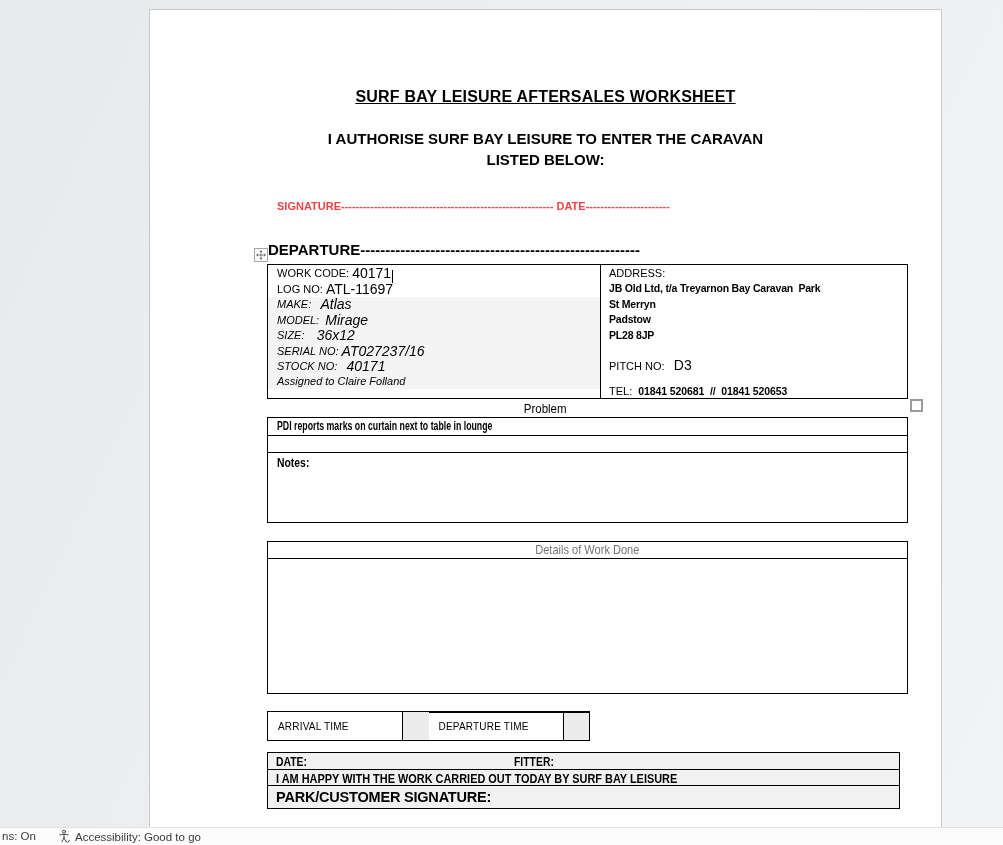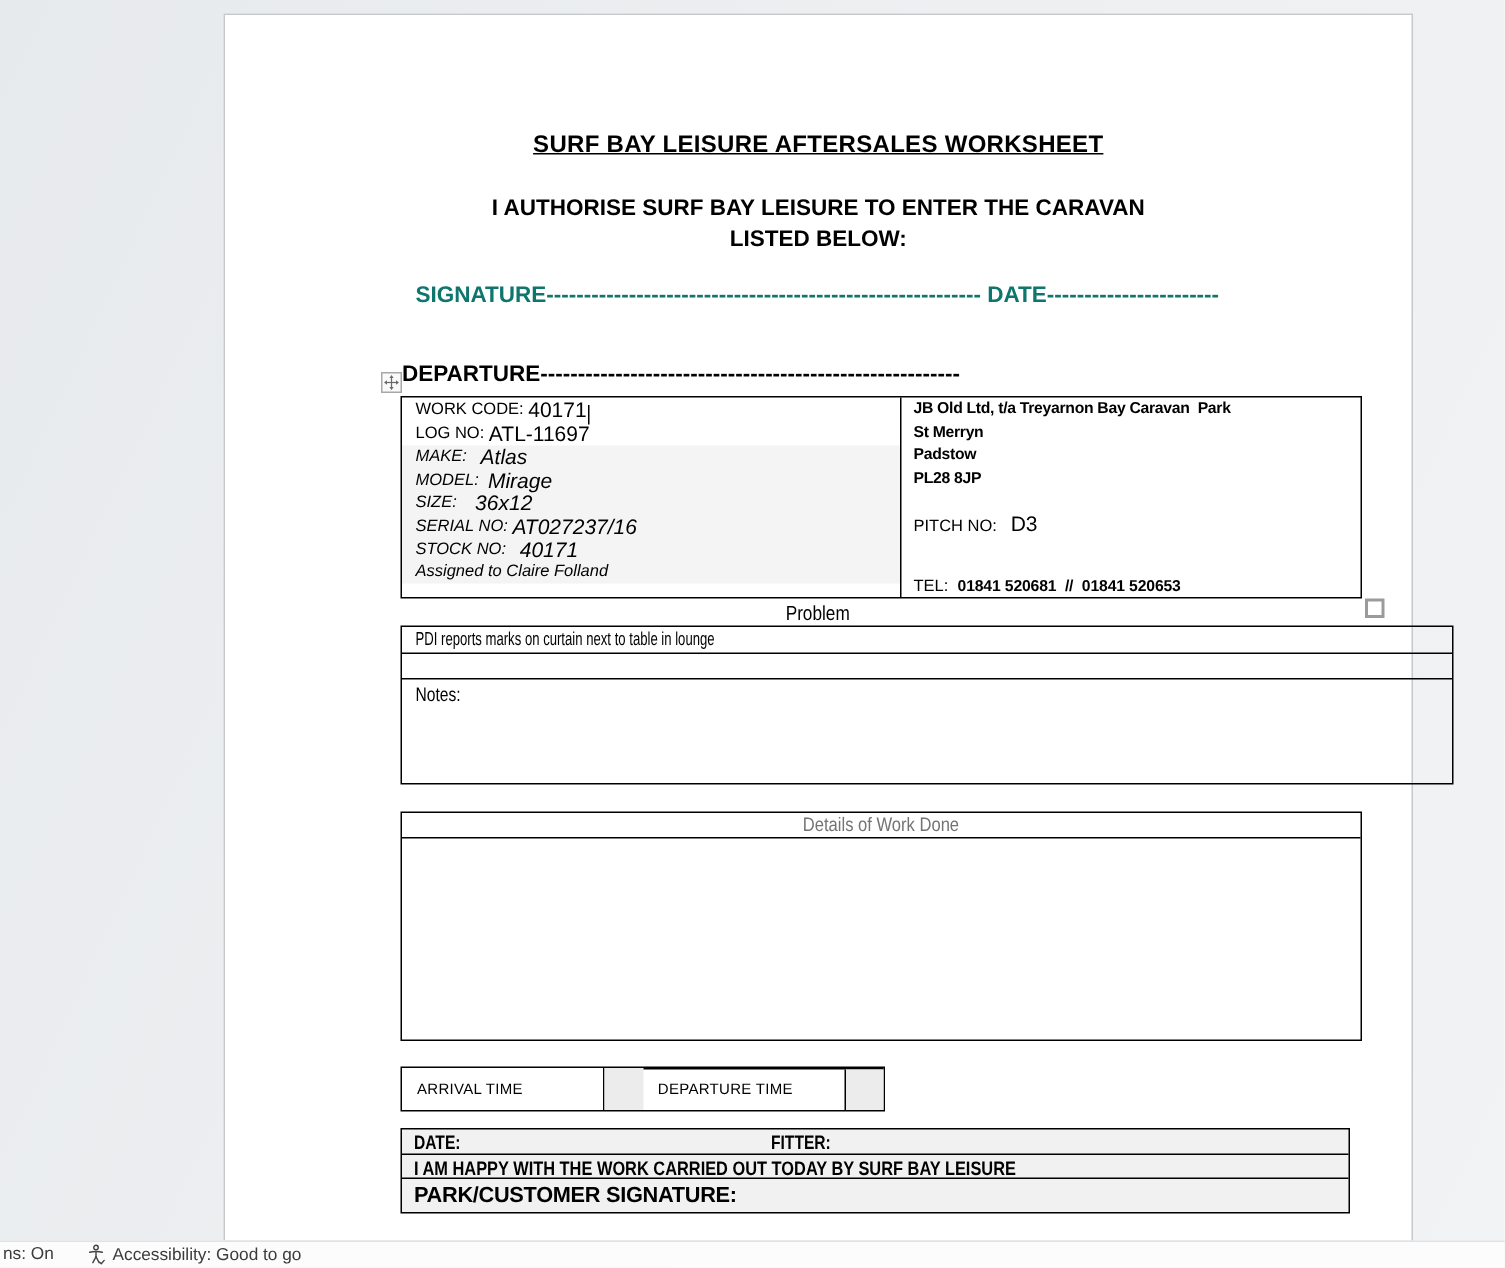--- a/index.html
+++ b/index.html
@@ -7,21 +7,21 @@
     background:linear-gradient(115deg,#e7eaed 0%,#edeff1 45%,#f2f3f4 100%);}
   .page{position:absolute;left:149px;top:9px;width:791px;height:817px;
     background:#fff;border:1px solid #c6c8ca;}
   .abs{position:absolute;}
   .pre{white-space:pre;}
   .narrow{display:inline-block;transform:scaleX(0.8);transform-origin:0 50%;white-space:pre;}
   .narrow-c{display:inline-block;transform:scaleX(0.85);transform-origin:50% 50%;white-space:pre;}
   .doc-title{left:0;top:78px;width:100%;text-align:center;font-size:16px;font-weight:bold;
     text-decoration:underline;letter-spacing:.2px;color:#000;}
   .auth{left:0;top:118px;width:100%;text-align:center;font-size:15px;font-weight:bold;line-height:21px;color:#000;}
-  .sigline{left:127px;top:178px;font-size:15px;font-weight:bold;color:#0f766e;white-space:pre;}
+  .sigline{left:127px;top:190px;font-size:11px;font-weight:bold;color:#ef4444;white-space:pre;}
   .posline{left:118px;top:231px;font-size:15px;font-weight:bold;color:#000;white-space:pre;}
   .move-handle{left:104px;top:238px;width:14px;height:14px;border:1px solid #a8a8a8;
     background:#fafafa;box-sizing:border-box;display:flex;align-items:center;justify-content:center;}
   .resize-handle{left:760px;top:389px;width:13px;height:13px;border:2px solid #9b9b9b;
     background:#fff;box-sizing:border-box;}
   
   .t1{left:117px;top:254px;width:641px;height:135px;border:1px solid #000;box-sizing:border-box;display:flex;}
   .t1-left{width:333px;border-right:1px solid #000;box-sizing:border-box;display:flex;flex-direction:column;}
   .t1-right{flex:1;position:relative;box-sizing:border-box;}
   .frow{height:16px;display:flex;align-items:flex-end;padding-left:9px;line-height:16px;}
@@ -32,22 +32,22 @@
   .assigned{height:14px;line-height:13px;padding-left:9px;font-size:11px;color:#000;}
   .cursor{display:inline-block;width:1px;height:13px;background:#000;margin-left:1px;transform:translateY(2px);}
   .addr-line{padding-left:8px;line-height:15.5px;font-size:10.5px;font-weight:bold;letter-spacing:-.2px;color:#000;}
   .addr-label{padding-left:8px;line-height:16px;font-size:11px;color:#000;}
   .pitch-row{padding-left:8px;margin-top:14px;display:flex;align-items:baseline;height:16px;}
   .tel-row{position:absolute;left:8px;bottom:1px;font-size:11px;color:#000;white-space:pre;}
   .tel-row b{font-size:10.5px;letter-spacing:-.1px;}
   
   .problem-h{left:0;top:391px;width:100%;text-align:center;font-size:13.5px;color:#000;}
   
-  .t2{left:117px;top:407px;width:702px;height:106px;border:1px solid #000;box-sizing:border-box;
-    display:flex;flex-direction:column;}
+  .t2{left:117px;top:407px;width:641px;height:106px;border:1px solid #000;box-sizing:border-box;
+    display:flex;flex-direction:column;font-weight:bold;}
   .t2 .r1{height:17px;line-height:16px;padding-left:9px;font-size:12.5px;color:#000;}
   .t2 .r2{height:17px;border-top:1px solid #000;box-sizing:border-box;}
   .t2 .r3{flex:1;border-top:1px solid #000;box-sizing:border-box;padding:2px 0 0 9px;font-size:13px;color:#000;}
   
   .t3{left:117px;top:531px;width:641px;height:153px;border:1px solid #000;box-sizing:border-box;
     display:flex;flex-direction:column;}
   .t3 .hdr{height:17px;line-height:16px;text-align:center;border-bottom:1px solid #000;
     box-sizing:border-box;font-size:13px;color:#737373;}
   .t3 .body{flex:1;}
   
@@ -138,20 +138,21 @@
           <span class="fvalue pre">AT027237/16</span>
         </div>
         <div class="frow">
           <span class="flabel pre">STOCK NO:   </span>
           <span class="fvalue pre">40171</span>
         </div>
         <div class="assigned">Assigned to Claire Folland</div>
       </div>
     </div>
     <div class="t1-right">
+      <div class="addr-label">ADDRESS:</div>
       <div class="addr-line pre">JB Old Ltd, t/a Treyarnon Bay Caravan  Park</div>
       <div class="addr-line">St Merryn</div>
       <div class="addr-line">Padstow</div>
       <div class="addr-line">PL28 8JP</div>
       <div class="pitch-row">
         <span class="flabel pre">PITCH NO:   </span>
         <span class="fvalue pre">D3</span>
       </div>
       <div class="tel-row"><span class="pre">TEL:  </span><b class="pre">01841 520681  //  01841 520653</b></div>
     </div>

